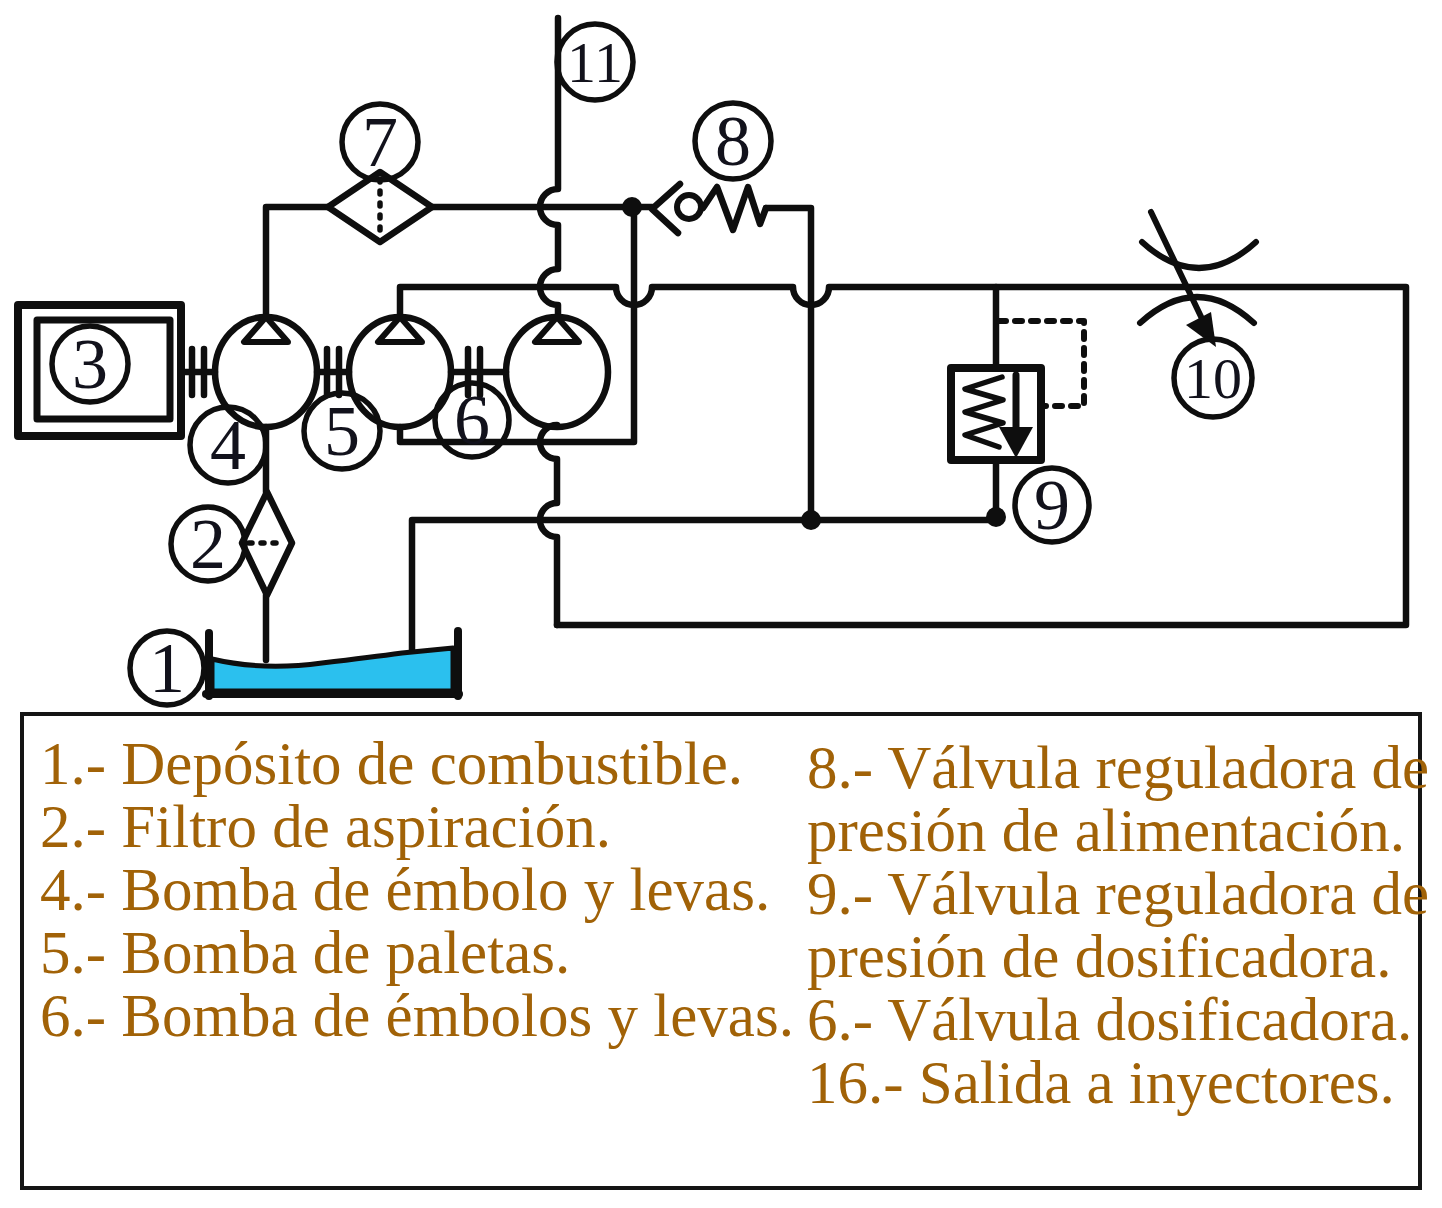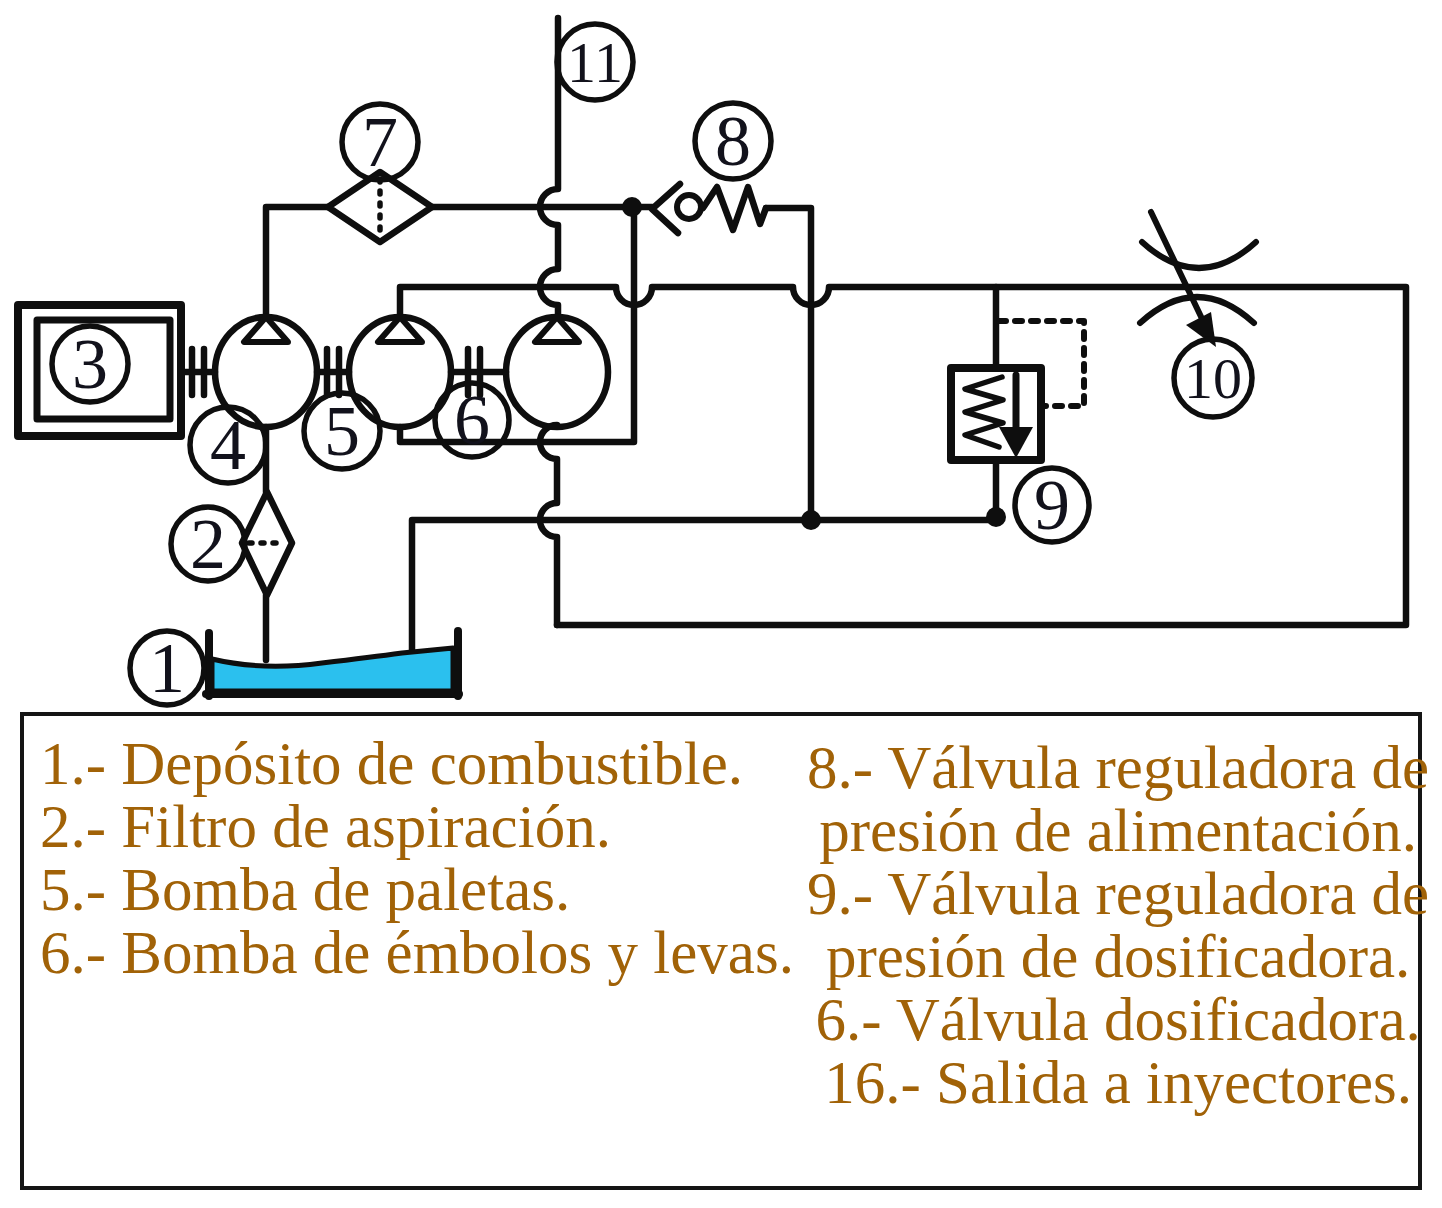--- a/index.html
+++ b/index.html
@@ -3,21 +3,21 @@
 <meta charset="utf-8">
 <style>
   html,body{margin:0;padding:0;background:#ffffff;}
   #stage{position:relative;width:1442px;height:1208px;background:#ffffff;overflow:hidden;
          font-family:"Liberation Serif",serif;}
   #schematic{position:absolute;left:0;top:0;}
   .num{font-family:"Liberation Serif",serif;fill:#12121c;}
   #legend{position:absolute;left:20px;top:712px;width:1394px;height:470px;
           border:4px solid #151515;background:#ffffff;box-sizing:content-box;}
   .lcol{position:absolute;top:16px;left:16px;}
-  .rcol{position:absolute;top:20px;left:783px;text-align:center;}
+  .rcol{position:absolute;top:20px;left:783px;}
   .lline{font-size:61px;line-height:63px;color:#a16207;white-space:nowrap;
          font-family:"Liberation Serif",serif;}
 </style>
 </head>
 <body>
 
 <div id="stage">
 
   <svg id="schematic" width="1442" height="1208" viewBox="0 0 1442 1208">
     <g stroke="#0e0e0e" stroke-width="6.5" fill="none" stroke-linecap="round" stroke-linejoin="round">
@@ -116,20 +116,21 @@
     <g font-size="58" text-anchor="middle">
       <text class="num" x="1213" y="398">10</text>
       <text class="num" x="595" y="82">11</text>
     </g>
   </svg>
 
   <div id="legend">
     <div class="lcol">
       <div class="lline">1.- Depósito de combustible.</div>
       <div class="lline">2.- Filtro de aspiración.</div>
+      <div class="lline">4.- Bomba de émbolo y levas.</div>
       <div class="lline">5.- Bomba de paletas.</div>
       <div class="lline">6.- Bomba de émbolos y levas.</div>
     </div>
     <div class="rcol">
       <div class="lline">8.- Válvula reguladora de</div>
       <div class="lline">presión de alimentación.</div>
       <div class="lline">9.- Válvula reguladora de</div>
       <div class="lline">presión de dosificadora.</div>
       <div class="lline">6.- Válvula dosificadora.</div>
       <div class="lline">16.- Salida a inyectores.</div>

